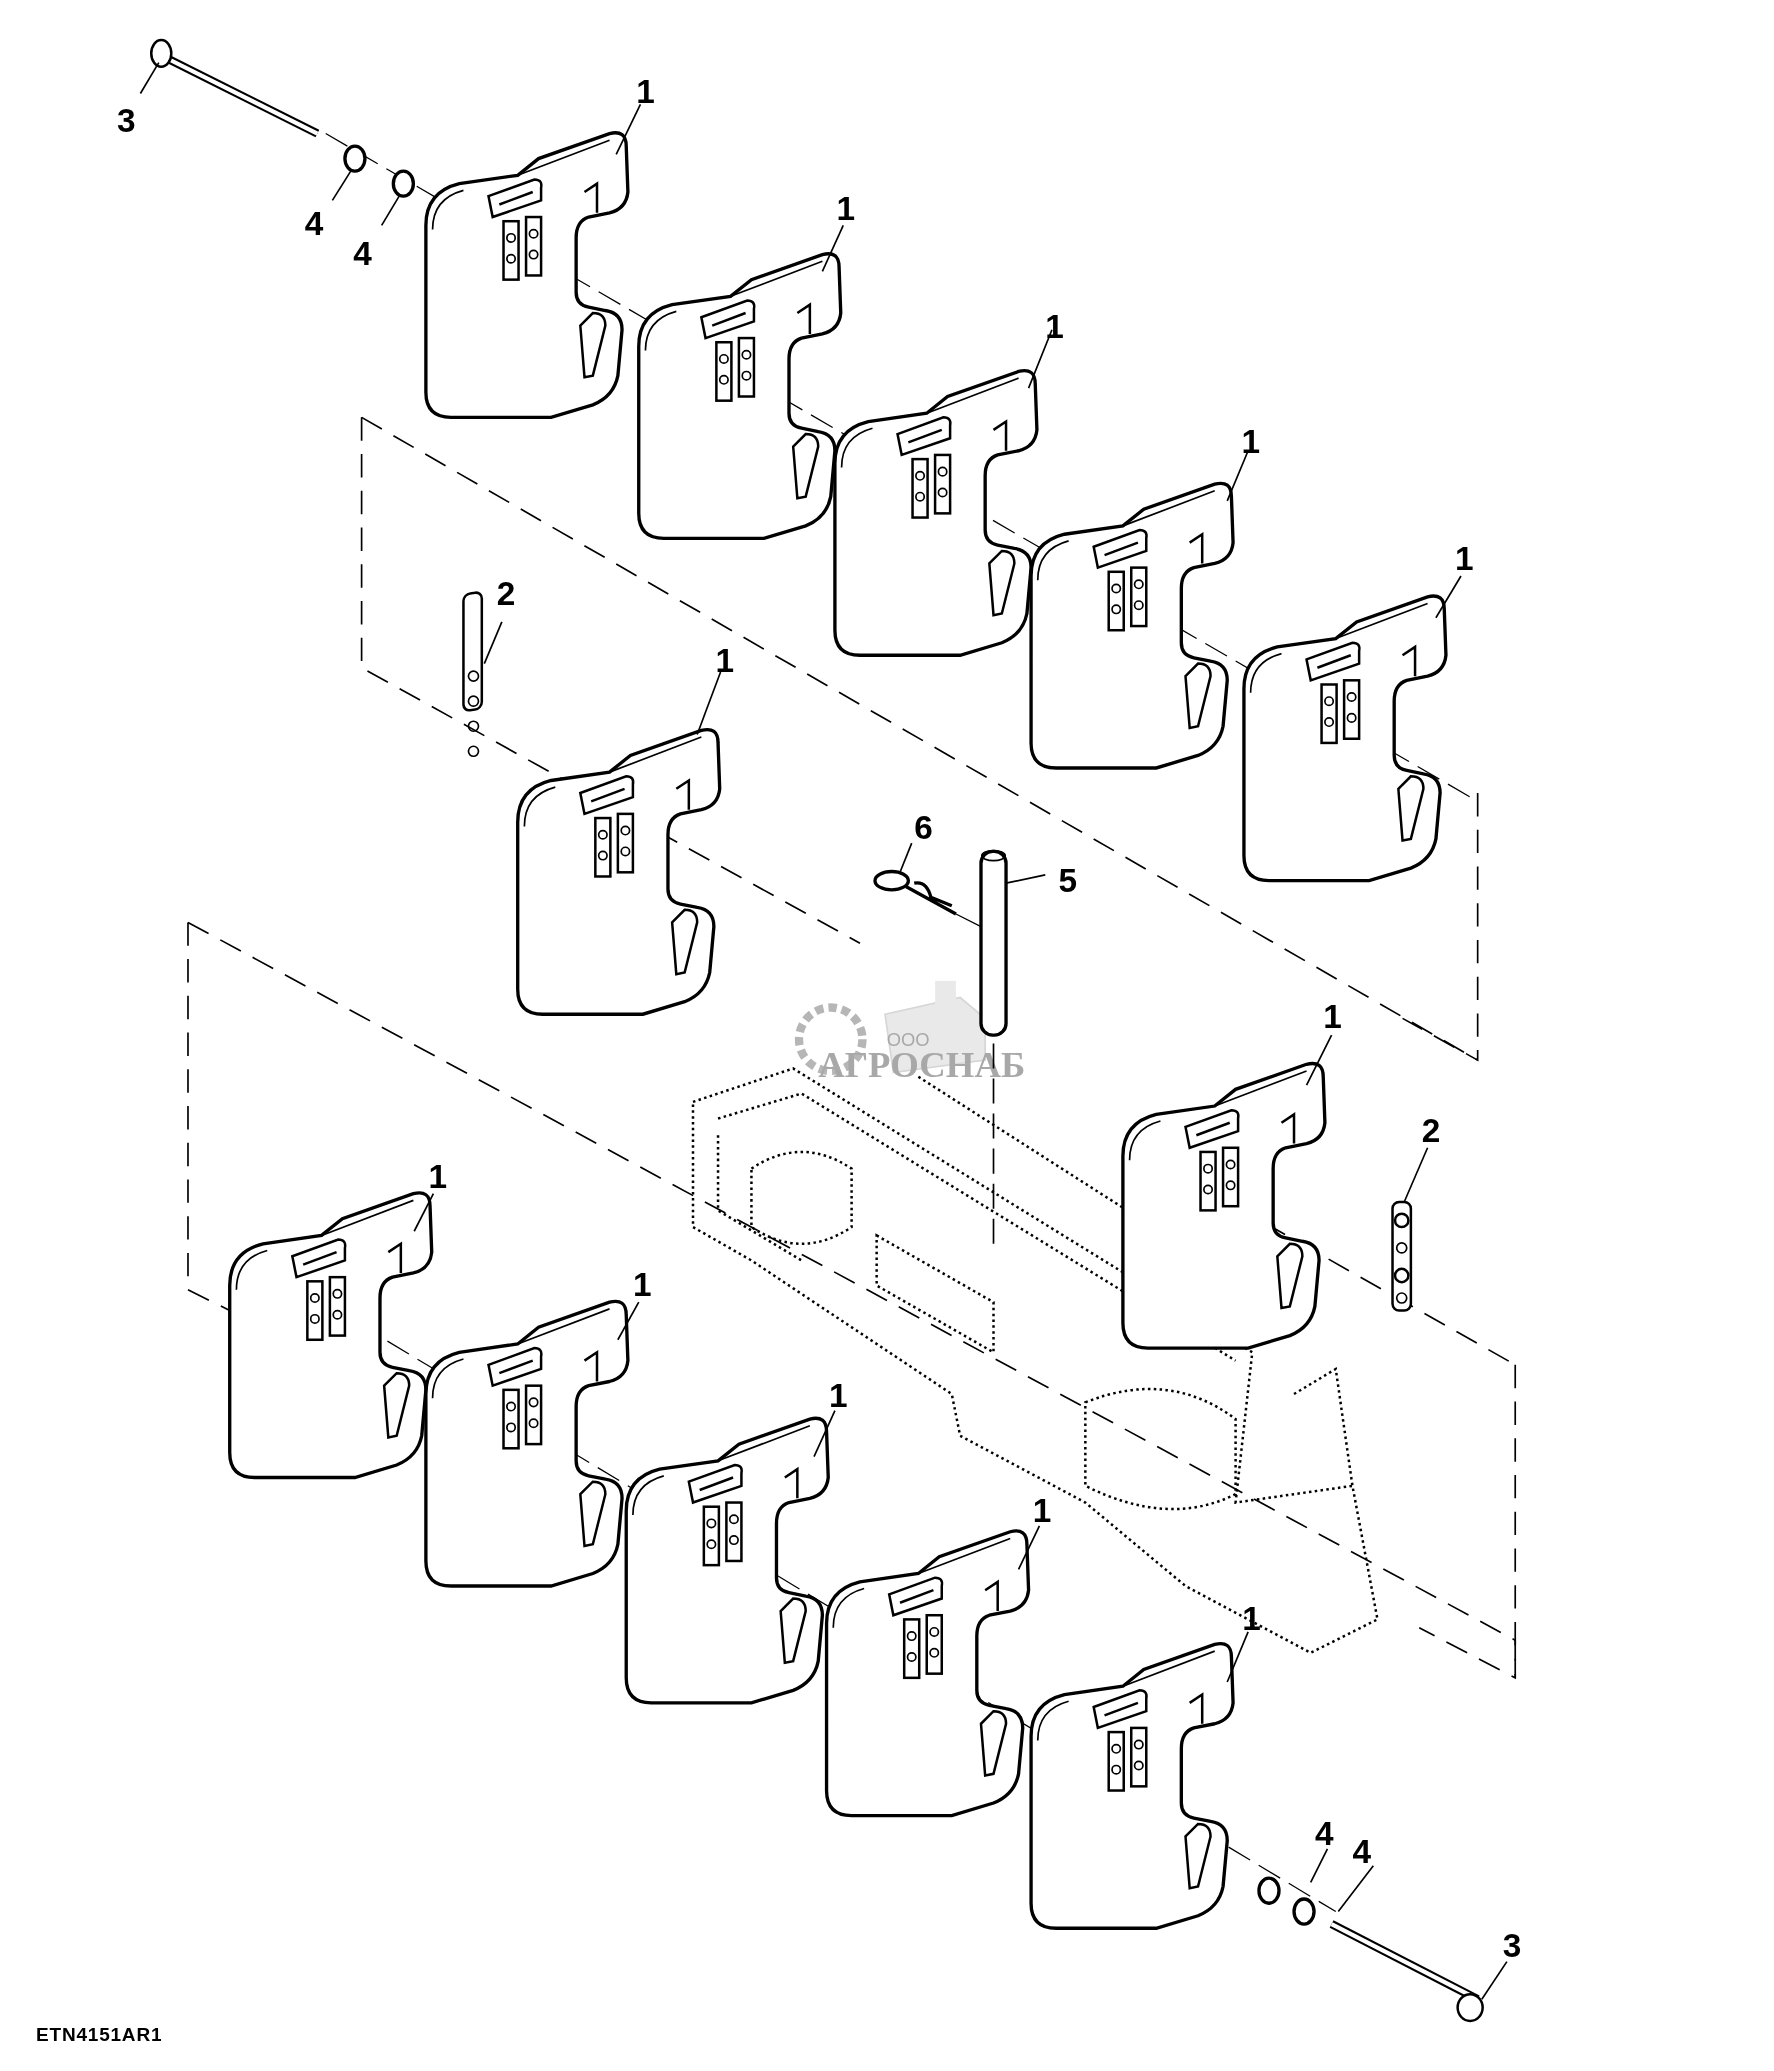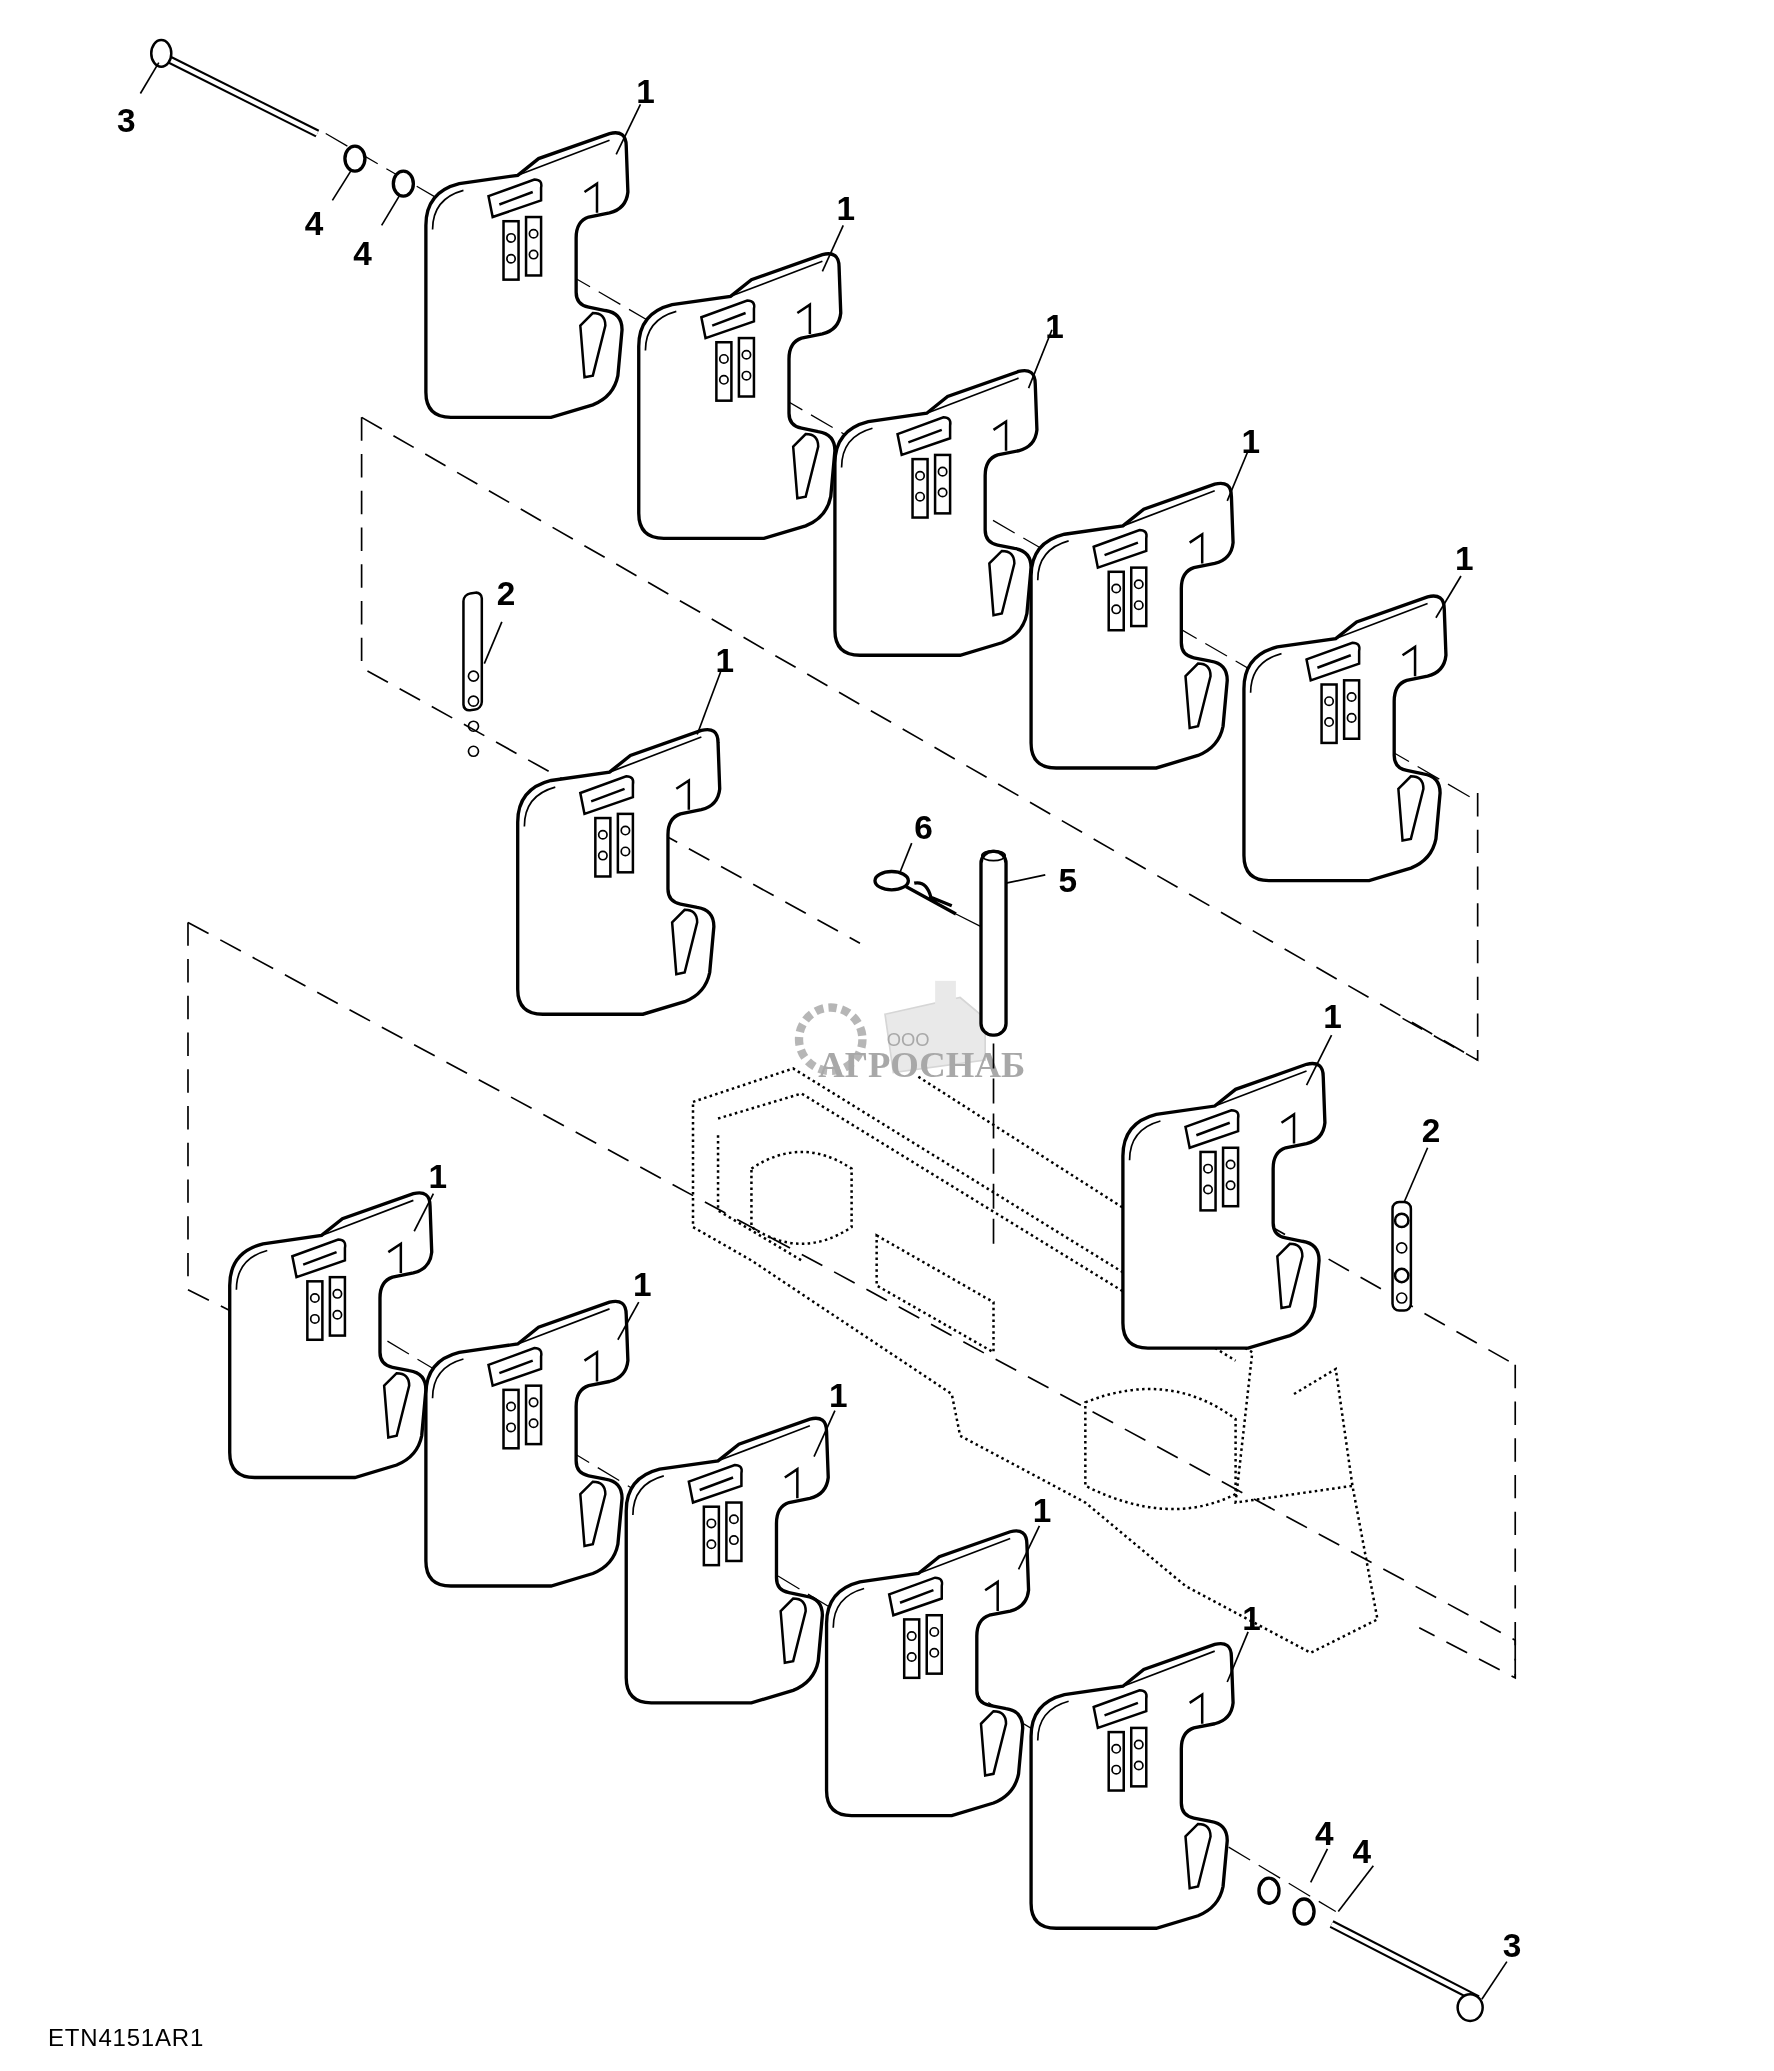--- a/index.html
+++ b/index.html
@@ -1,19 +1,19 @@
 <!DOCTYPE html>
 <html style="font-size:13.4px"><head>
 <meta charset="utf-8">
 <style>
   html, body { margin: 0; padding: 0; background: #ffffff; }
   body { width: 1775px; height: 2071px; position: relative; overflow: hidden; font-family: "Liberation Sans", sans-serif; }
   #diagram { position: absolute; left: 0; top: 0; width: 1775px; height: 2071px; }
   .callout { font-family: "Liberation Sans", sans-serif; font-weight: bold; font-size: 40px; fill: #000; }
-  .figid { position: absolute; left: 48px; top: 2024px; font-family: "Liberation Sans", sans-serif; font-weight: normal; font-size: 24px; color: #000; letter-spacing: 0.8px; }
+  .figid { position: absolute; left: 36px; top: 2024px; font-family: "Liberation Sans", sans-serif; font-weight: bold; font-size: 19px; color: #000; letter-spacing: 0.8px; }
   .wm-text { font-family: "Liberation Serif", serif; font-size: 44px; fill: #9a9a9a; font-weight: bold; }
   .wm-ooo { font-family: "Liberation Sans", sans-serif; font-size: 22px; fill: #9a9a9a; }
 </style>
 </head>
 <body>
 
 <svg id="diagram" viewBox="0 0 2126 2481" xmlns="http://www.w3.org/2000/svg">
   <defs>
     <g id="weight-shape">
 

